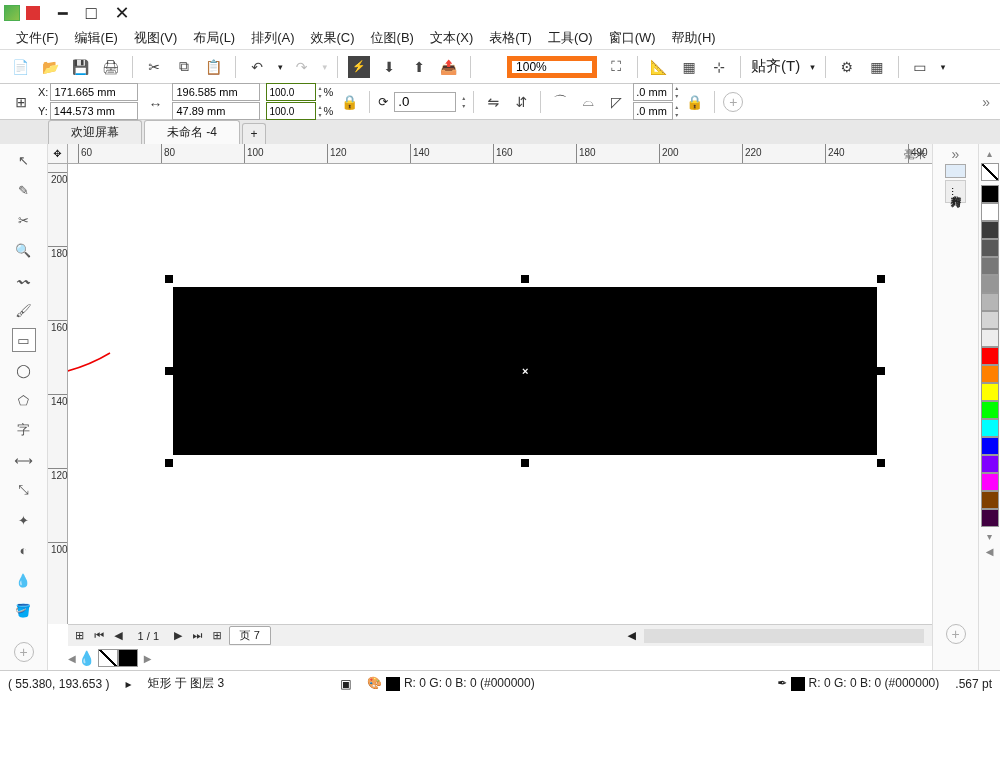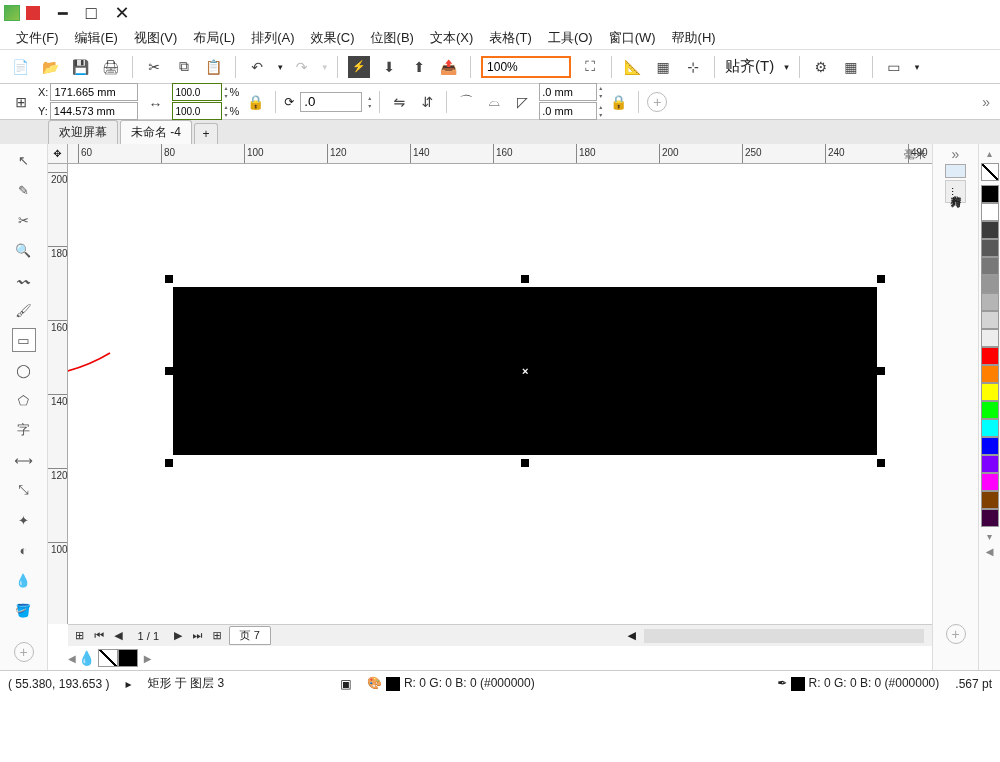--- a/index.html
+++ b/index.html
@@ -8,33 +8,33 @@
 .titlebar .logo { width: 16px; height: 16px; background: linear-gradient(135deg,#4CAF50,#8BC34A); margin-right: 6px; border:1px solid #4CAF50; }
 .titlebar .title { flex: 1; font-size: 13px; color: #333; }
 .titlebar .winicons { display: flex; gap: 18px; align-items: center; padding-right:4px;}
 .titlebar .winicons span { font-size: 16px; cursor: pointer; }
 .avatar-icon{width:14px;height:14px;background:#d33;display:inline-block;}
 .menubar { height: 24px; display: flex; align-items: center; padding: 0 8px; border-bottom:1px solid #ddd;}
 .menubar .m { padding: 2px 8px; font-size: 13px; cursor: pointer; }
 .toolbar1 { height: 34px; display: flex; align-items: center; padding: 2px 10px; gap: 8px; border-bottom:1px solid #ccc;}
 .tb-btn { width: 22px; height: 22px; display:flex; align-items:center; justify-content:center; font-size:14px; color:#444; cursor:pointer; }
 .tb-sep { width:1px; height:22px; background:#ccc; margin:0 2px;}
-.zoom-input{ border:2px solid #f97316; height:22px; width:90px; padding:0 4px; font-size:12px;}
+.zoom-input{ border:5px solid #f97316; height:22px; width:90px; padding:0 4px; font-size:12px;margin-left:26px;}
 .toolbar2 { height: 36px; display: flex; align-items: center; padding: 2px 10px; gap: 6px; border-bottom:1px solid #ccc; position:relative;}
 .xy-label{font-size:11px;}
 .xy-box{border:1px solid #aaa; height:18px; width:88px; padding:0 3px; font-size:11px; }
 .xy-col{display:flex; flex-direction:column; gap:1px;}
 .xy-row{display:flex; align-items:center; gap:2px;}
 .pct-box{border:1px solid #4d7c0f; height:18px; width:50px; padding:0 2px; font-size:10px;}
 .spin{display:flex; flex-direction:column; font-size:6px; line-height:8px; color:#666;}
-.mm-box{border:1px solid #aaa; height:18px; width:58px; padding:0 2px; font-size:11px;}
+.mm-box{border:1px solid #aaa; height:18px; width:40px; padding:0 2px; font-size:11px;}
 .angle-box{border:1px solid #aaa; height:20px; width:62px; padding:0 3px;}
 .plus-circle{width:20px;height:20px;border:1px solid #bbb;border-radius:50%;display:flex;align-items:center;justify-content:center;color:#aaa;font-size:14px;}
 .tabbar { height: 24px; background: #e8e8e8; display: flex; align-items: flex-end; padding-left: 48px; }
-.tab { padding: 3px 10px; border: 1px solid #bbb; border-bottom: none; background:#ededed; margin-right:2px; font-size:12px; border-radius:3px 3px 0 0; cursor:pointer;}
+.tab { padding: 3px 22px; border: 1px solid #bbb; border-bottom: none; background:#ededed; margin-right:2px; font-size:12px; border-radius:3px 3px 0 0; cursor:pointer;}
 .tab.active { background: #fafafa; }
 .tab.plus{width:24px;text-align:center;padding:3px 6px;}
 .workarea{ position:relative; height:526px; display:flex; }
 .left-tools{ width:48px; background:#fafafa; border-right:1px solid #ddd; display:flex; flex-direction:column; align-items:center; padding-top:4px; gap:6px;}
 .lt-btn{width:24px;height:24px;display:flex;align-items:center;justify-content:center;color:#555;font-size:13px;cursor:pointer;}
 .lt-btn.active{border:1px solid #888;background:#fff;}
 .canvas-wrap{flex:1; position:relative; background:#fff;}
 .ruler-h{height:20px;background:#f5f5f5;border-bottom:1px solid #aaa;position:relative;overflow:hidden;margin-left:20px;}
 .ruler-v{width:20px;background:#f5f5f5;border-right:1px solid #aaa;position:absolute;top:20px;bottom:46px;left:0;}
 .ruler-corner{width:20px;height:20px;position:absolute;top:0;left:0;background:#f5f5f5;border-right:1px solid #aaa;border-bottom:1px solid #aaa;display:flex;align-items:center;justify-content:center;font-size:10px;}
@@ -135,20 +135,28 @@
         <input class="xy-box" value="171.665 mm" style="">
       </div>
     <div class="xy-row">
         <span class="xy-label">Y:</span>
         <input class="xy-box" value="144.573 mm" style="">
       </div>
   </div>
   <div class="tb-btn">↔</div>
   <div class="xy-col">
     <div class="xy-row">
+        <input class="xy-box" value="196.585 mm" style="">
+      </div>
+    <div class="xy-row">
+        <input class="xy-box" value="47.89 mm" style="">
+      </div>
+  </div>
+  <div class="xy-col">
+    <div class="xy-row">
         <input class="pct-box" value="100.0" style="">
         <div class="spin">
           <div>▴</div>
           <div>▾</div>
         </div>
         <span class="xy-label">%</span>
       </div>
     <div class="xy-row">
         <input class="pct-box" value="100.0" style="">
         <div class="spin">
@@ -229,21 +237,21 @@
     <div class="ruler-h">
       <span class="ruler-unit">毫米</span>
     <div class="tick" style="left: 10px;">60</div>
         <div class="tick" style="left: 93px;">80</div>
         <div class="tick" style="left: 176px;">100</div>
         <div class="tick" style="left: 259px;">120</div>
         <div class="tick" style="left: 342px;">140</div>
         <div class="tick" style="left: 425px;">160</div>
         <div class="tick" style="left: 508px;">180</div>
         <div class="tick" style="left: 591px;">200</div>
-        <div class="tick" style="left: 674px;">250</div>
+        <div class="tick" style="left: 674px;">220</div>
         <div class="tick" style="left: 757px;">240</div>
         <div class="tick" style="left: 840px;">490</div>
       </div>
     <div class="ruler-v">
         <div class="tickv" style="top: 8px;">200</div>
         <div class="tickv" style="top: 82px;">180</div>
         <div class="tickv" style="top: 156px;">160</div>
         <div class="tickv" style="top: 230px;">140</div>
         <div class="tickv" style="top: 304px;">120</div>
         <div class="tickv" style="top: 378px;">100</div>

